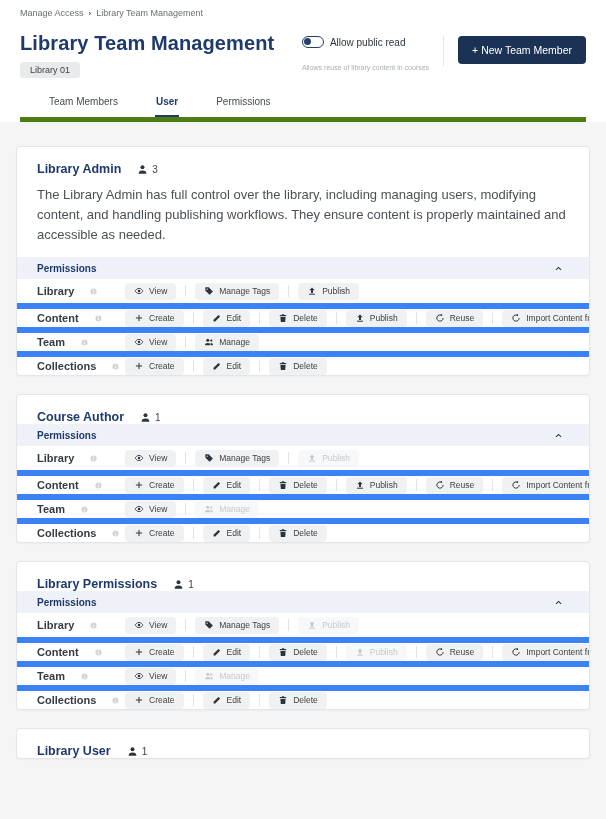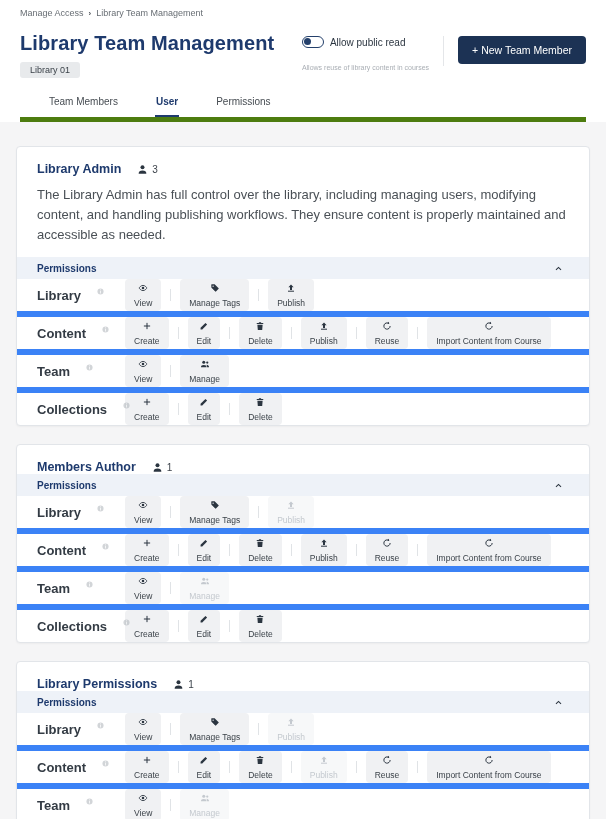--- a/index.html
+++ b/index.html
@@ -37,24 +37,24 @@
   .card-title-row { display: flex; align-items: center; gap: 16px; padding: 0 20px; }
   .role-name { font-size: 12.5px; font-weight: 700; color: #1e3a6d; }
   .member-count { display: flex; align-items: center; gap: 4px; font-size: 10px; color: #3c434b; }
   .member-count svg { display: block; }
   .role-desc { padding: 9px 20px 12px 20px; font-size: 13px; line-height: 1.55; color: #4a5056; max-width: 575px; }
   .perm-bar { background: #eef2f8; display: flex; align-items: center; justify-content: space-between; height: 22px; padding: 0 26px 0 20px; }
   .perm-bar-label { font-size: 10px; font-weight: 700; color: #1e3a6d; }
   .perm-collapse { background: none; border: none; cursor: pointer; display: flex; align-items: center; padding: 0; color: #2b3540; }
   .perm-row { display: flex; align-items: center; min-height: 24px; padding: 0 20px; border-top: 6px solid #3b82f6; }
   .perm-row:first-child { border-top: none; }
-  .row-label { width: 88px; flex: 0 0 88px; display: flex; align-items: flex-start; gap: 16px; font-size: 13px; font-weight: 700; color: #333b44; }
+  .row-label { width: 88px; flex: 0 0 88px; display: flex; align-items: center; gap: 16px; font-size: 11px; font-weight: 700; color: #333b44; }
   .info { display: inline-flex; opacity: 0.55; }
   .chips { display: flex; align-items: center; flex-wrap: nowrap; }
-  .chip { display: inline-flex; align-items: center; gap: 5px; background: #f0f1f3; border-radius: 4px; padding: 3.5px 9px; font-size: 8.5px; color: #3b4249; white-space: nowrap; cursor: default; flex-direction: column; }
+  .chip { display: inline-flex; gap: 5px; background: #f0f1f3; border-radius: 4px; padding: 3.5px 9px; font-size: 8.5px; color: #3b4249; white-space: nowrap; cursor: default; }
   .chip .chip-icon { display: inline-flex; color: #2b3540; }
   .chip.disabled { background: #f7f8f9; color: #c4c9cf; }
   .chip.disabled .chip-icon { color: #c4c9cf; }
   .chip-divider { width: 1px; height: 12px; background: #e0e3e6; margin: 0 9px; display: inline-block; }
   svg { vertical-align: middle; }
 </style>
 </head>
 <body>
 
 <header class="page-header">
@@ -299,21 +299,21 @@
               </span>
               <span>Delete</span>
             </span>
           </div>
         </div>
       </div>
   </section>
 
   <section class="role-card">
     <div class="card-title-row">
-      <h2 class="role-name">Members Author</h2>
+      <h2 class="role-name">Course Author</h2>
       <span class="member-count">
         <span class="person">
             <svg width="11" height="11" viewBox="0 0 16 16">
               <circle cx="8" cy="4.6" r="2.9" fill="#2b3540"></circle>
               <path d="M2.4 14a5.6 4.6 0 0 1 11.2 0z" fill="#2b3540"></path>
             </svg>
           </span>
         <span>1</span>
       </span>
     </div>

